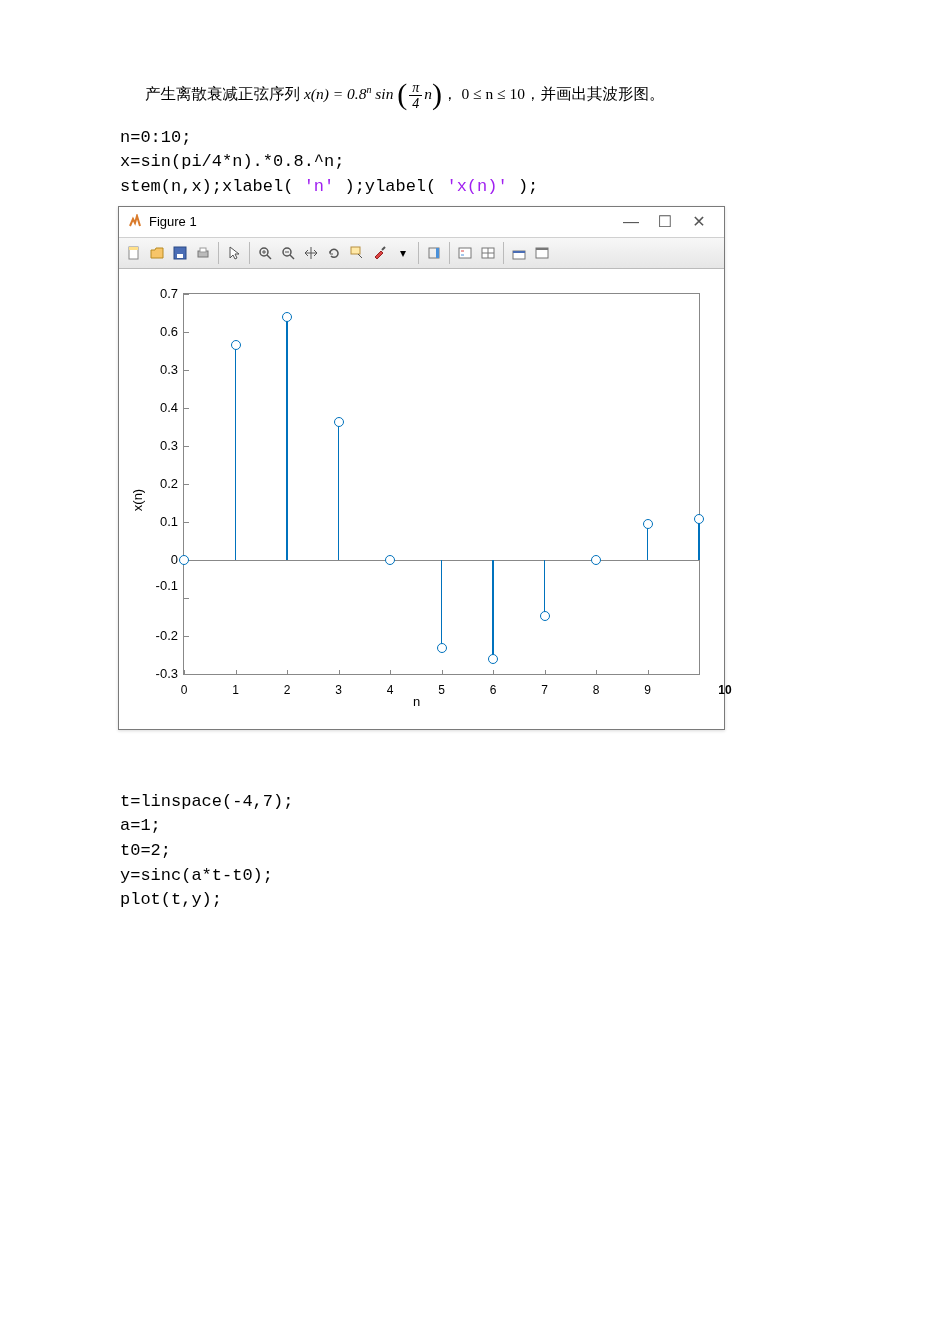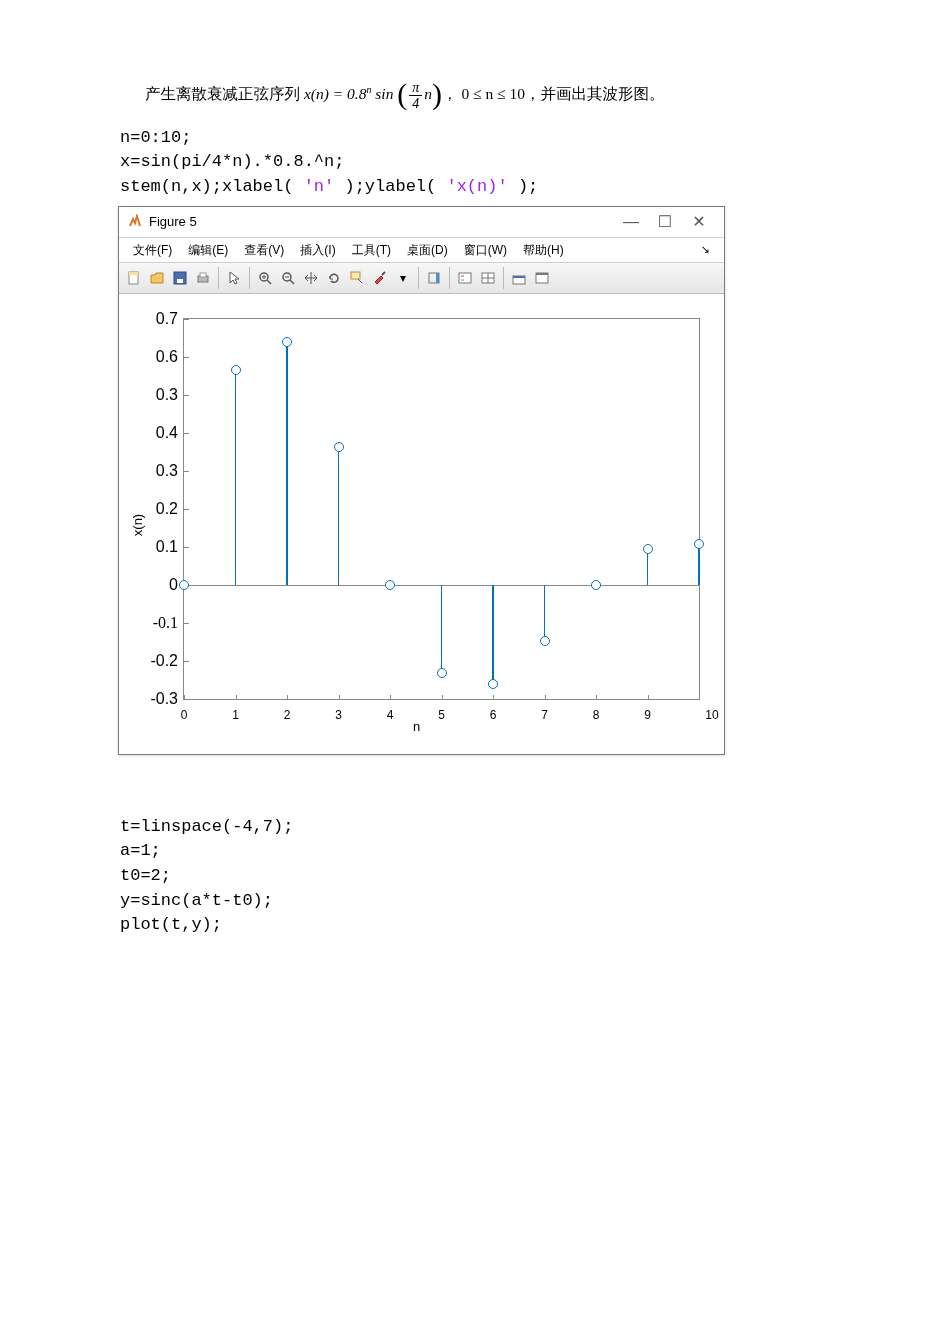--- a/index.html
+++ b/index.html
@@ -89,21 +89,21 @@
   .xlabel-txt {
     position:absolute; bottom:-2px; left:50%;
     transform:translateX(-50%);
     font-size:13px;
   }
   .axes {
     position:absolute;
     left:56px; top:4px; right:6px; bottom:36px;
     border:1px solid #888;
   }
-  .ytick { position:absolute; right:100%; transform:translateY(-50%); margin-right:6px; font-size:16px; white-space:nowrap;}
+  .ytick { position:absolute; right:100%; transform:translateY(-50%); margin-right:6px; font-size:13px; white-space:nowrap;}
   .xtick { position:absolute; top:100%; transform:translateX(-50%); margin-top:6px; font-size:12px;}
   .tickmark-y { position:absolute; right:-1px; width:5px; height:1px; background:#888;}
   .tickmark-x { position:absolute; bottom:-1px; height:5px; width:1px; background:#888;}
   .zero-line { position:absolute; left:0; right:0; height:1px; background:#888;}
   .stem-line { position:absolute; width:1.5px; background:#0072BD;}
   .stem-marker { position:absolute; width:8px;height:8px;border:1.5px solid #0072BD;border-radius:50%;background:#fff; transform:translate(-50%,-50%);}
   .para2 { margin-top: 60px; }
   .frac {
     display:inline-block;vertical-align:middle;text-align:center;font-style:italic;
     margin:0 2px;line-height:1.1;
@@ -128,35 +128,24 @@
 <span>x=sin(pi/4*n).*0.8.^n;</span>
 <span>stem(n,x);xlabel( </span><span class="code-str">'n'</span><span> );ylabel( </span><span class="code-str">'x(n)'</span><span> );</span></div>
 
 <div class="figure-window">
   <div class="titlebar">
     <span class="mlogo">
       <svg viewBox="0 0 16 16">
           <path d="M3 12 L6 5 L8 9 L10 2 L13 12" stroke="#d97a2b" stroke-width="2" fill="none"></path>
         </svg>
     </span>
-    <span class="title">Figure 5</span>
+    <span class="title">Figure 1</span>
     <span class="winbtn">—</span>
     <span class="winbtn">☐</span>
     <span class="winbtn">✕</span>
-  </div>
-  <div class="menubar">
-    <span>文件(F)</span>
-    <span>编辑(E)</span>
-    <span>查看(V)</span>
-    <span>插入(I)</span>
-    <span>工具(T)</span>
-    <span>桌面(D)</span>
-    <span>窗口(W)</span>
-    <span>帮助(H)</span>
-    <span class="arrow">↘</span>
   </div>
   <div class="toolbar">
     <span class="tbtn">
         <svg width="16" height="16">
           <rect x="3" y="2" width="9" height="12" fill="#fff" stroke="#888"></rect>
           <rect x="3" y="2" width="9" height="3" fill="#ffe08a"></rect>
         </svg>
       </span>
     <span class="tbtn">
         <svg width="16" height="16">
@@ -259,21 +248,21 @@
   </div>
   <div class="plot-area">
     <div class="plot-inner">
       <div class="ylabel-txt">x(n)</div>
       <div class="xlabel-txt">n</div>
       <div class="axes" id="axes">
           <div class="ytick" style="top: 380px;">-0.3</div>
           <div class="tickmark-y" style="top: 380px; left: 0px;"></div>
           <div class="ytick" style="top: 342px;">-0.2</div>
           <div class="tickmark-y" style="top: 342px; left: 0px;"></div>
-          <div class="ytick" style="top: 304px; font-family: Liberation Serif, serif;">-0.1</div>
+          <div class="ytick" style="top: 292px;">-0.1</div>
           <div class="tickmark-y" style="top: 304px; left: 0px;"></div>
           <div class="ytick" style="top: 266px;">0</div>
           <div class="tickmark-y" style="top: 266px; left: 0px;"></div>
           <div class="ytick" style="top: 228px;">0.1</div>
           <div class="tickmark-y" style="top: 228px; left: 0px;"></div>
           <div class="ytick" style="top: 190px;">0.2</div>
           <div class="tickmark-y" style="top: 190px; left: 0px;"></div>
           <div class="ytick" style="top: 152px;">0.3</div>
           <div class="tickmark-y" style="top: 152px; left: 0px;"></div>
           <div class="ytick" style="top: 114px;">0.4</div>
@@ -297,21 +286,21 @@
           <div class="xtick" style="left: 257.5px;">5</div>
           <div class="tickmark-x" style="left: 257.5px;"></div>
           <div class="xtick" style="left: 309px;">6</div>
           <div class="tickmark-x" style="left: 309px;"></div>
           <div class="xtick" style="left: 360.5px;">7</div>
           <div class="tickmark-x" style="left: 360.5px;"></div>
           <div class="xtick" style="left: 412px;">8</div>
           <div class="tickmark-x" style="left: 412px;"></div>
           <div class="xtick" style="left: 463.5px;">9</div>
           <div class="tickmark-x" style="left: 463.5px;"></div>
-          <div class="xtick" style="left: 528px;">10</div>
+          <div class="xtick" style="left: 541px; font-weight: bold;">10</div>
           <div class="tickmark-x" style="left: 515px;"></div>
           <div class="zero-line" style="top: 266px;"></div>
           <div class="stem-line" style="left: -0.75px; top: 266px; height: 1px;"></div>
           <div class="stem-marker" style="left: 0px; top: 266px;"></div>
           <div class="stem-line" style="left: 50.75px; top: 51.034px; height: 214.966px;"></div>
           <div class="stem-marker" style="left: 51.5px; top: 51.034px;"></div>
           <div class="stem-line" style="left: 102.25px; top: 22.8px; height: 243.2px;"></div>
           <div class="stem-marker" style="left: 103px; top: 22.8px;"></div>
           <div class="stem-line" style="left: 153.75px; top: 128.44px; height: 137.56px;"></div>
           <div class="stem-marker" style="left: 154.5px; top: 128.44px;"></div>

